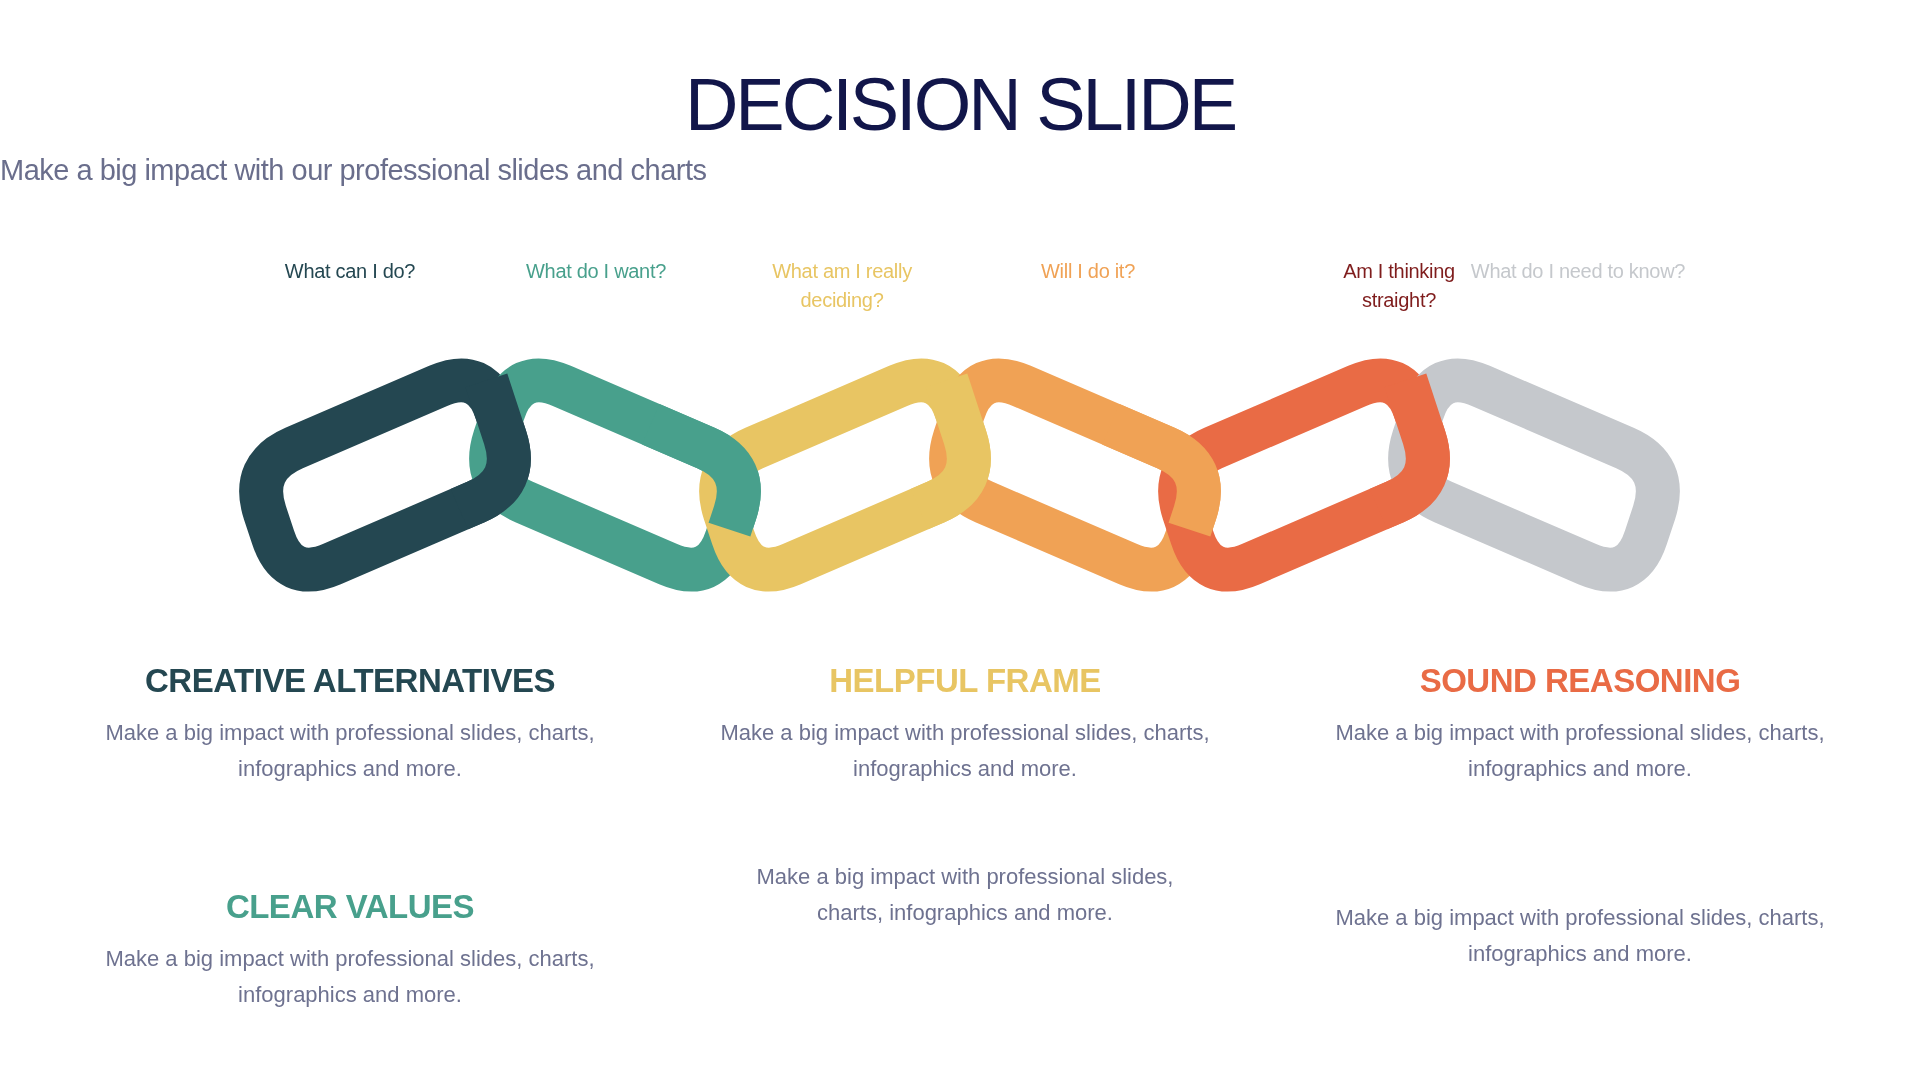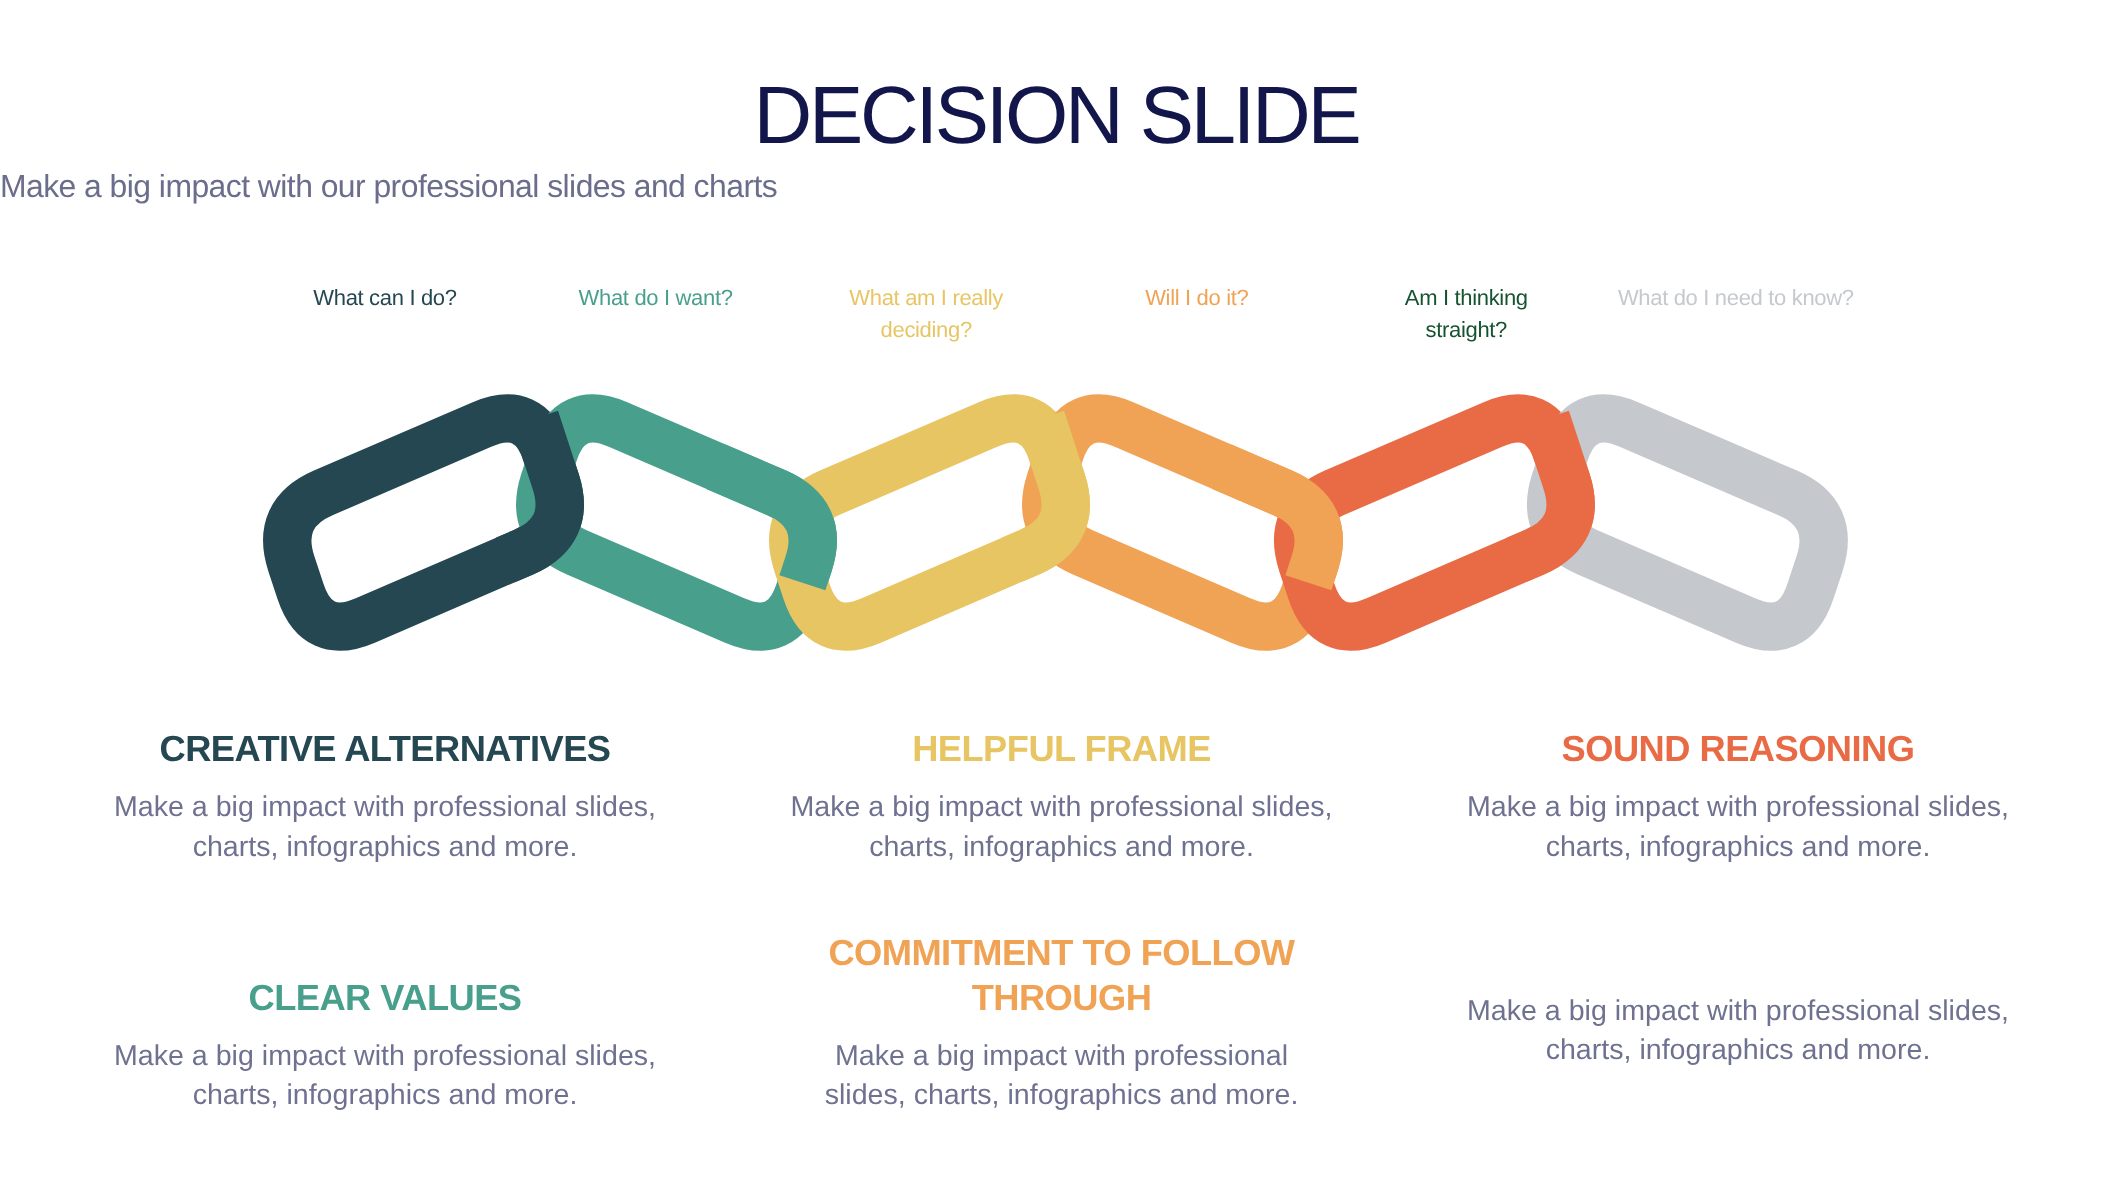--- a/index.html
+++ b/index.html
@@ -7,33 +7,33 @@
          font-family: "Liberation Sans", "DejaVu Sans", sans-serif; }
   .title { position: absolute; left: 0; width: 1920px; top: 62px; text-align: center;
            font-size: 74px; font-weight: 400; color: #12164A; letter-spacing: -3px; line-height: 86px; }
   .subtitle { position: absolute; left: 0; width: 1920px; top: 150px; text-align: left;
               font-size: 29px; color: #6A6E8C; letter-spacing: -0.5px; line-height: 40px; }
   .question { position: absolute; top: 257px; width: 240px; margin-left: -120px; text-align: center;
               font-size: 20px; line-height: 29px; letter-spacing: -0.3px; }
   #chain { position: absolute; left: 0; top: 0; width: 1920px; height: 700px; }
   .block { position: absolute; width: 520px; margin-left: -260px; text-align: center; }
   .block h2 { margin: 0; font-size: 33px; font-weight: 700; line-height: 41px; letter-spacing: -0.5px; }
-  .block p { margin: 14px 0 0 0; font-size: 26px; line-height: 36px; color: #6E7290; }
+  .block p { margin: 14px 0 0 0; font-size: 22px; line-height: 36px; color: #6E7290; }
 </style>
 </head>
 <body>
 
 <div class="title" style="color: rgb(18, 22, 74);">DECISION SLIDE</div>
 <div class="subtitle" style="color: rgb(106, 110, 140);">Make a big impact with our professional slides and charts</div>
 
 <div class="question" style="left: 350px; color: rgb(36, 71, 81);">What can I do?</div>
 <div class="question" style="left: 596px; color: rgb(72, 160, 140);">What do I want?</div>
 <div class="question" style="left: 842px; width: 220px; margin-left: -110px; color: rgb(232, 197, 99); text-align: center;">What am I really deciding?</div>
 <div class="question" style="left: 1088px; color: rgb(240, 162, 85);">Will I do it?</div>
-<div class="question" style="left: 1333px; width: 190px; margin-left: -95px; color: #14532d;">Am I thinking straight?</div>
+<div class="question" style="left: 1399px; width: 190px; margin-left: -95px; color: #7f1d1d;">Am I thinking straight?</div>
 <div class="question" style="left: 1578px; width: 230px; margin-left: -115px; color: rgb(197, 200, 204);">What do I need to know?</div>
 
 <svg id="chain" viewBox="0 0 1920 700" xmlns="http://www.w3.org/2000/svg">
   <g id="chain-base">
       <path d="M496.9,412.6 Q482,367 437.9,386.0 L294.1,448.0 Q250,467 264.9,512.6 L273.1,537.4 Q288,583 332.1,564.0 L475.9,502.0 Q520,483 505.1,437.4 Z" fill="none" stroke="#244751" stroke-width="44"></path>
       <path d="M503.1,412.6 Q518,367 562.1,386.0 L705.9,448.0 Q750,467 735.1,512.6 L726.9,537.4 Q712,583 667.9,564.0 L524.1,502.0 Q480,483 494.9,437.4 Z" fill="none" stroke="#48A08C" stroke-width="44"></path>
       <path d="M956.9,412.6 Q942,367 897.9,386.0 L754.1,448.0 Q710,467 724.9,512.6 L733.1,537.4 Q748,583 792.1,564.0 L935.9,502.0 Q980,483 965.1,437.4 Z" fill="none" stroke="#E8C563" stroke-width="44"></path>
       <path d="M963.1,412.6 Q978,367 1022.1,386.0 L1165.9,448.0 Q1210,467 1195.1,512.6 L1186.9,537.4 Q1172,583 1127.9,564.0 L984.1,502.0 Q940,483 954.9,437.4 Z" fill="none" stroke="#F0A255" stroke-width="44"></path>
       <path d="M1415.9,412.6 Q1401,367 1356.9,386.0 L1213.1,448.0 Q1169,467 1183.9,512.6 L1192.1,537.4 Q1207,583 1251.1,564.0 L1394.9,502.0 Q1439,483 1424.1,437.4 Z" fill="none" stroke="#E96B45" stroke-width="44"></path>
       <path d="M1422.1,412.6 Q1437,367 1481.1,386.0 L1624.9,448.0 Q1669,467 1654.1,512.6 L1645.9,537.4 Q1631,583 1586.9,564.0 L1443.1,502.0 Q1399,483 1413.9,437.4 Z" fill="none" stroke="#C5C8CC" stroke-width="44"></path>
@@ -57,18 +57,17 @@
 </div>
 <div class="block" style="left:1580px;top:660px">
   <h2 style="color: rgb(233, 107, 69);">SOUND REASONING</h2>
   <p>Make a big impact with professional slides, charts, infographics and more.</p>
 </div>
 <div class="block" style="left:350px;top:886px">
   <h2 style="color: rgb(72, 160, 140);">CLEAR VALUES</h2>
   <p>Make a big impact with professional slides, charts, infographics and more.</p>
 </div>
 <div class="block" style="left:965px;top:845px;width:460px;margin-left:-230px">
-  <h2 style="color: rgb(240, 162, 85);">COMMITMENT TO FOLLOW THROUGH</h2>
   <p>Make a big impact with professional slides, charts, infographics and more.</p>
 </div>
 <div class="block" style="left:1580px;top:886px">
   <p>Make a big impact with professional slides, charts, infographics and more.</p>
 </div>
 
 </body></html>

